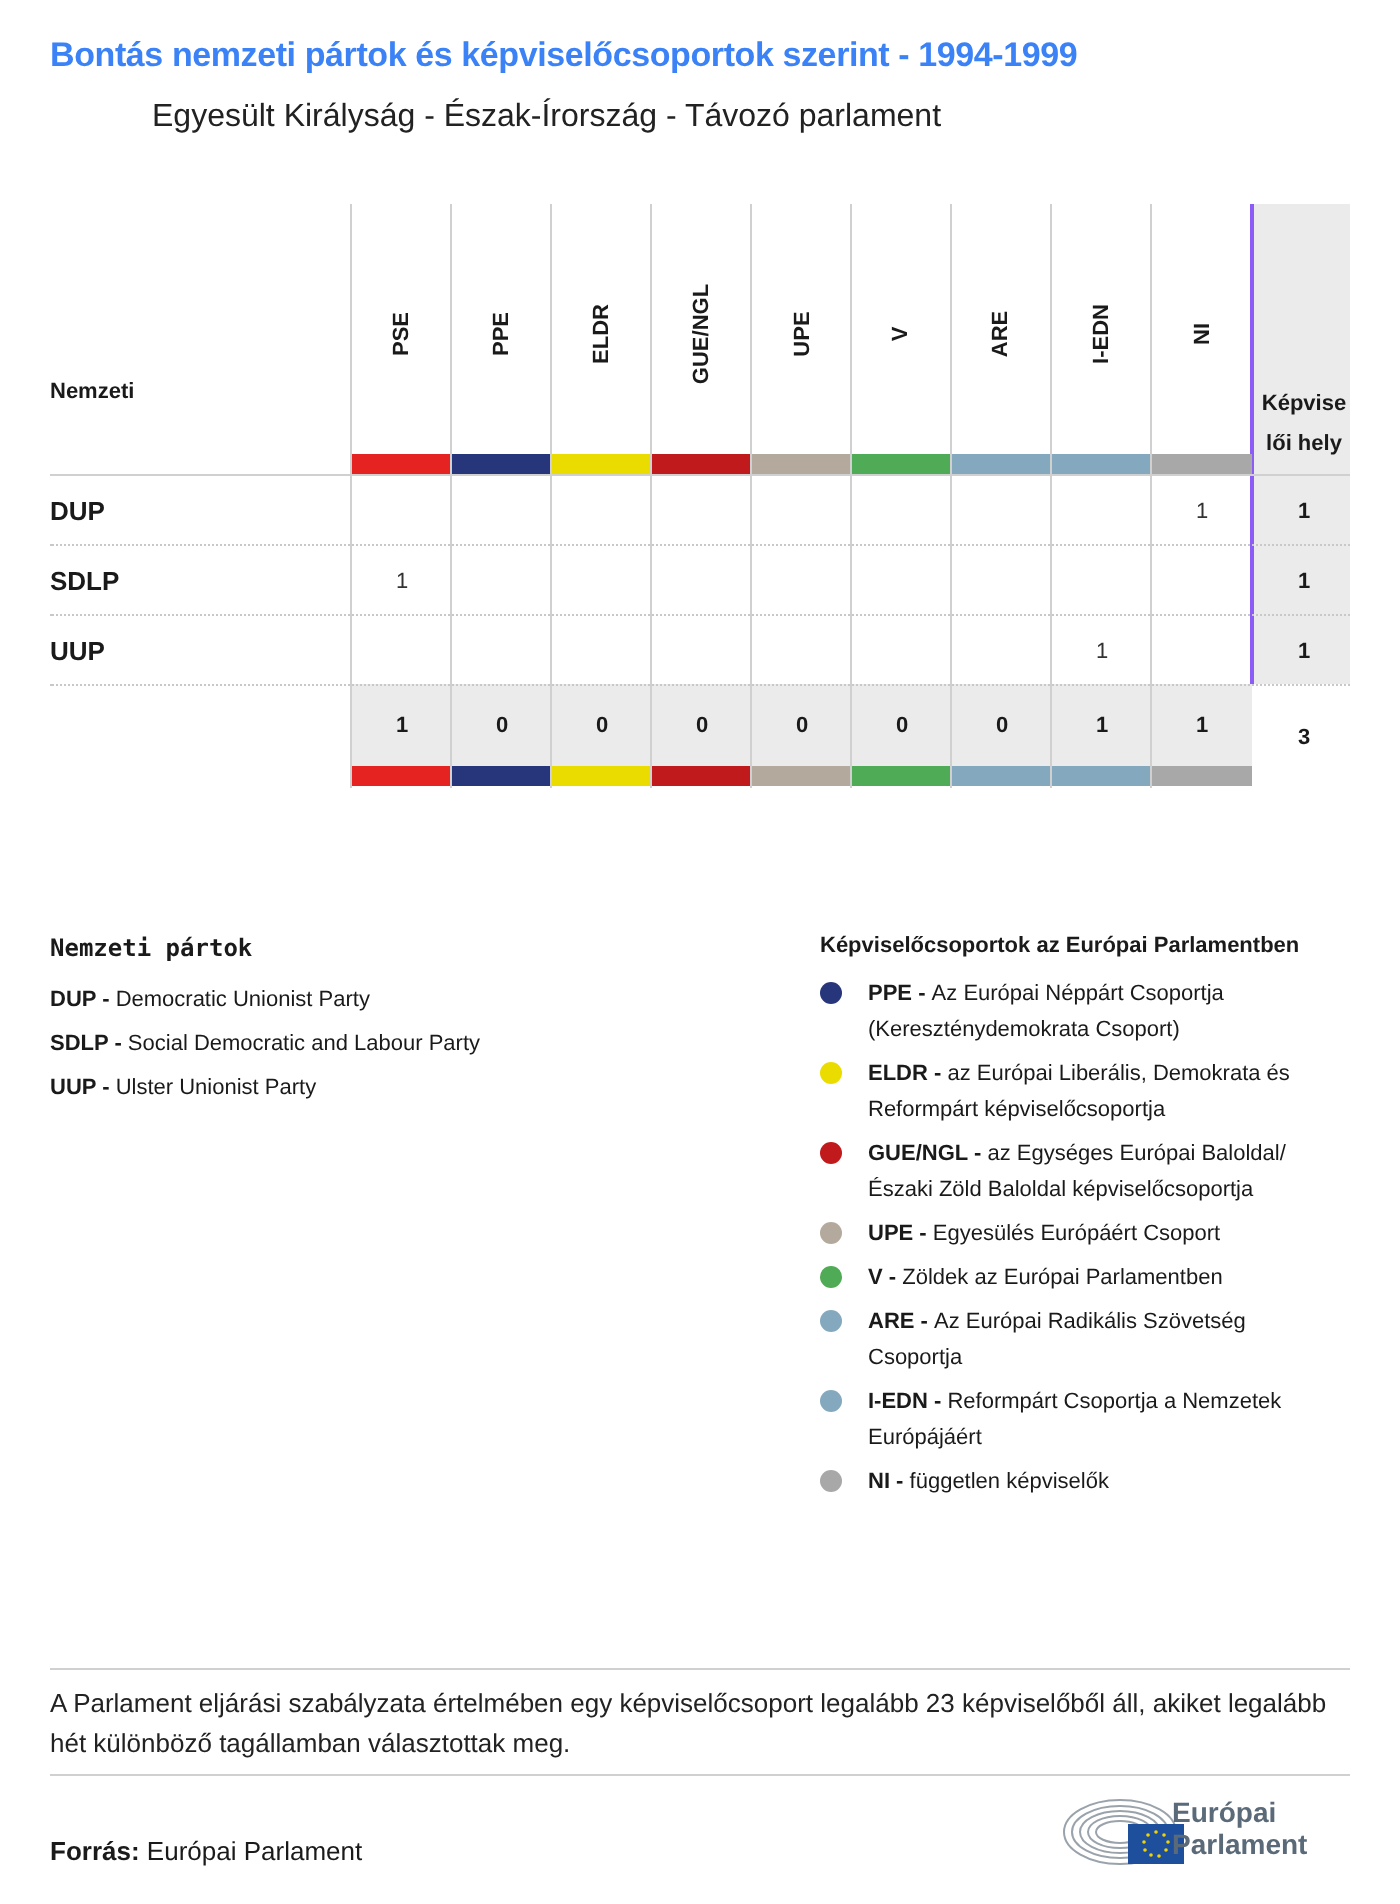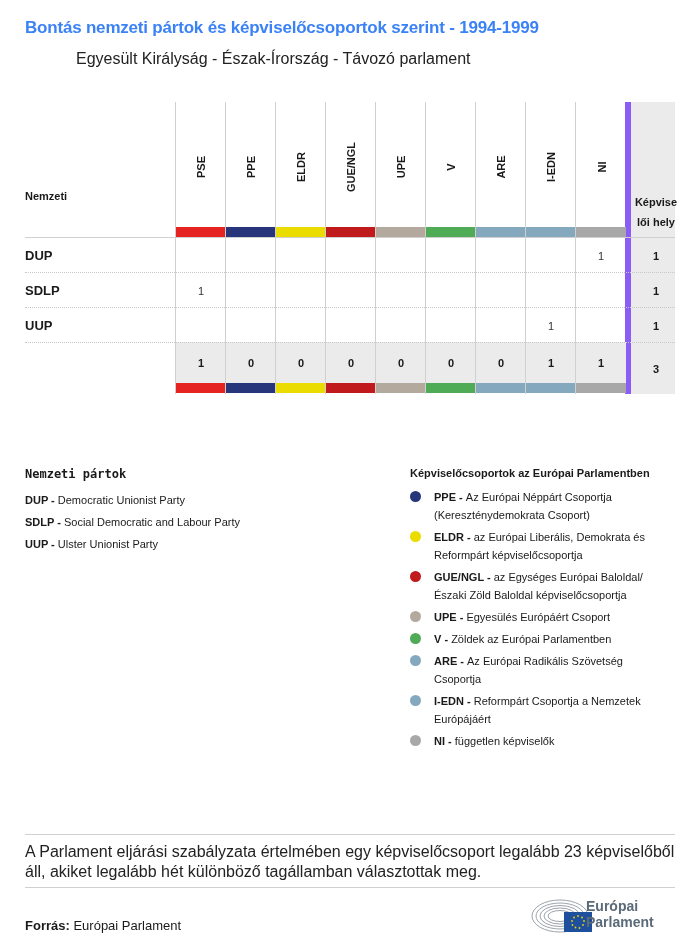--- a/index.html
+++ b/index.html
@@ -14,42 +14,42 @@
   .row-head-label { position: absolute; left: 0; top: 84px; width: 145px; font-size: 11px; font-weight: bold; line-height: 20px; }
   .col { position: absolute; top: 0; width: 50px; height: 292px; border-left: 1px solid #d0d0d0; }
   .col-label { position: absolute; left: 0; top: 10px; width: 50px; height: 110px; display: flex; align-items: center; justify-content: center; }
   .col-label span { display: block; transform: rotate(-90deg); font-size: 11px; font-weight: bold; white-space: nowrap; }
   .col-bar { position: absolute; left: 0; top: 125px; width: 50px; height: 10px; }
   .col-bar2 { position: absolute; left: 0; top: 281px; width: 50px; height: 10px; }
   .cell { position: absolute; left: 0; width: 50px; height: 35px; display: flex; align-items: center; justify-content: center; font-size: 11px; color: #333; }
   .sum-bg { position: absolute; left: 0; top: 240px; width: 50px; height: 41px; background: #ebebeb; }
   .sum-cell { position: absolute; left: 0; top: 240px; width: 50px; height: 41px; display: flex; align-items: center; justify-content: center; font-size: 11px; font-weight: bold; }
 
-  .total-col { position: absolute; left: 600px; top: 0; width: 50px; height: 292px; background: #ebebeb; border-left: 6px solid #8b5cf6; }
+  .total-col { position: absolute; left: 600px; top: 0; width: 50px; height: 240px; background: #ebebeb; border-left: 2px solid #8b5cf6; }
   .total-head { position: absolute; left: 0; top: 90px; width: 50px; font-size: 11px; font-weight: bold; text-align: center; line-height: 20px; }
 
   .hline { position: absolute; left: 0; width: 650px; height: 0; }
   .hline.solid { border-top: 1px solid #d0d0d0; }
   .hline.dot { border-top: 1px dotted #c8c8c8; }
 
   .row-label { position: absolute; left: 0; height: 35px; display: flex; align-items: center; font-size: 13px; font-weight: bold; }
 
   
   .legend-left { position: absolute; left: 25px; top: 467px; }
   .legend-left h3 { font-family: "DejaVu Sans Mono", monospace; font-size: 12px; font-weight: bold; margin-bottom: 8px; }
   .legend-left .item { font-size: 11px; line-height: 22px; }
   .legend-left .item b { font-weight: bold; }
 
   .legend-right { position: absolute; left: 410px; top: 467px; width: 270px; }
   .legend-right h3 { font-size: 11px; font-weight: bold; margin-bottom: 9px; }
   .lr-item { position: relative; padding-left: 24px; font-size: 11px; line-height: 18px; margin-bottom: 4px; }
   .lr-dot { position: absolute; left: 0; top: 3px; width: 11px; height: 11px; border-radius: 50%; }
 
   .divider { position: absolute; left: 25px; width: 650px; border-top: 1px solid #d0d0d0; }
-  .note { position: absolute; left: 25px; top: 842px; width: 650px; font-size: 16px; line-height: 20px; color: #222; }
+  .note { position: absolute; left: 25px; top: 842px; width: 650px; font-size: 13px; line-height: 20px; color: #222; }
   .source { position: absolute; left: 25px; top: 918px; font-size: 13px; }
   .source b { font-weight: bold; }
 
   .logo { position: absolute; left: 530px; top: 896px; width: 150px; height: 40px; }
   .logo-text { position: absolute; left: 56px; top: 2px; font-size: 14px; font-weight: bold; color: #5a6a78; line-height: 16px; }
 </style>
 </head>
 <body>
 
 <div class="title">Bontás nemzeti pártok és képviselőcsoportok szerint - 1994-1999</div>

